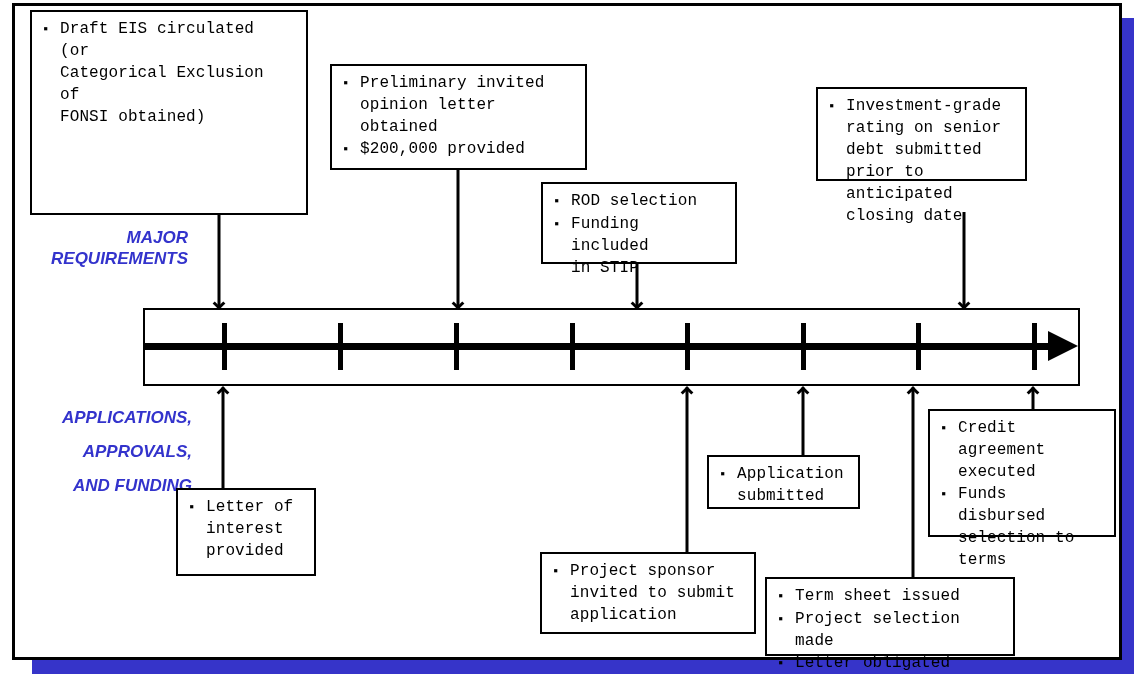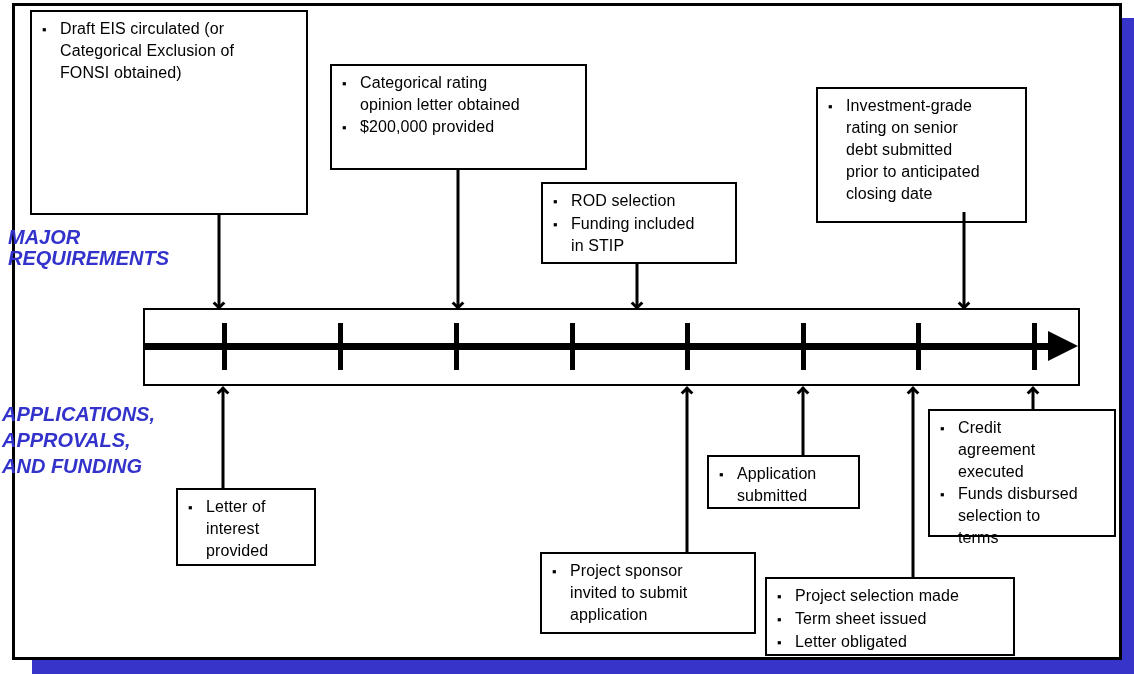--- a/index.html
+++ b/index.html
@@ -18,36 +18,37 @@
   
   .page{
     position:absolute;left:12px;top:3px;width:1110px;height:657px;
     box-sizing:border-box;border:3px solid #000;background:#fff;
   }
   
   .box{
     position:absolute;box-sizing:border-box;
     border:2px solid #000;background:#fff;
     padding:6px 19px 4px 10px;
+    font-family:Liberation Mono, monospace;
   }
   .box ul{list-style:none;margin:0;padding:0;}
   .box li{display:flex;align-items:flex-start;}
   .bullet{flex:0 0 18px;width:18px;line-height:22px;}
   .bullet::before{content:"▪";font-size:13px;}
   .btext{
     white-space:pre-line;font-size:16px;line-height:22px;color:#000;
     letter-spacing:0.1px;
   }
   
   .side-label{
     position:absolute;color:#3333CC;font-weight:bold;font-style:italic;
-    font-size:20px;text-align:left;white-space:pre-line;
+    font-size:17px;text-align:right;white-space:pre-line;
   }
   .label-major{left:8px;top:227px;width:180px;line-height:21px;}
-  .label-apps{left:2px;top:401px;width:190px;line-height:26px;}
+  .label-apps{left:2px;top:401px;width:190px;line-height:34px;}
   
   .tl-rect{
     position:absolute;left:143px;top:308px;width:937px;height:78px;
     box-sizing:border-box;border:2px solid #000;background:#fff;
   }
   .tl-line{position:absolute;left:145px;top:343px;width:905px;height:7px;background:#000;}
   .tl-head{
     position:absolute;left:1048px;top:331px;width:0;height:0;
     border-left:30px solid #000;border-top:15px solid transparent;border-bottom:15px solid transparent;
   }
@@ -99,21 +100,21 @@
 Categorical Exclusion  of
 FONSI obtained)</span>
         </li>
     </ul>
   </div>
 
   <div class="box" style="left:330px;top:64px;width:257px;height:106px">
     <ul>
       <li>
           <span class="bullet"></span>
-          <span class="btext">Categorical  rating
+          <span class="btext">Preliminary  invited
 opinion  letter obtained</span>
         </li>
       <li>
           <span class="bullet"></span>
           <span class="btext">$200,000 provided</span>
         </li>
     </ul>
   </div>
 
   <div class="box" style="left:541px;top:182px;width:196px;height:82px">
@@ -123,34 +124,34 @@
           <span class="btext">ROD selection</span>
         </li>
       <li>
           <span class="bullet"></span>
           <span class="btext">Funding included
 in STIP</span>
         </li>
     </ul>
   </div>
 
-  <div class="box" style="left:816px;top:87px;width:211px;height:136px">
+  <div class="box" style="left:816px;top:87px;width:211px;height:94px">
     <ul>
       <li>
           <span class="bullet"></span>
           <span class="btext">Investment-grade
 rating on senior
 debt submitted
 prior to anticipated
 closing date</span>
         </li>
     </ul>
   </div>
 
-  <div class="box" style="left:176px;top:488px;width:140px;height:78px">
+  <div class="box" style="left:176px;top:488px;width:140px;height:88px">
     <ul>
       <li>
           <span class="bullet"></span>
           <span class="btext">Letter of
 interest
 provided</span>
         </li>
     </ul>
   </div>
 
@@ -172,25 +173,25 @@
           <span class="btext">Application
 submitted</span>
         </li>
     </ul>
   </div>
 
   <div class="box" style="left:765px;top:577px;width:250px;height:79px">
     <ul>
       <li>
           <span class="bullet"></span>
+          <span class="btext">Term sheet issued</span>
+        </li>
+      <li>
+          <span class="bullet"></span>
           <span class="btext">Project selection made</span>
-        </li>
-      <li>
-          <span class="bullet"></span>
-          <span class="btext">Term sheet issued</span>
         </li>
       <li>
           <span class="bullet"></span>
           <span class="btext">Letter  obligated</span>
         </li>
     </ul>
   </div>
 
   <div class="box" style="left:928px;top:409px;width:188px;height:128px">
     <ul>

